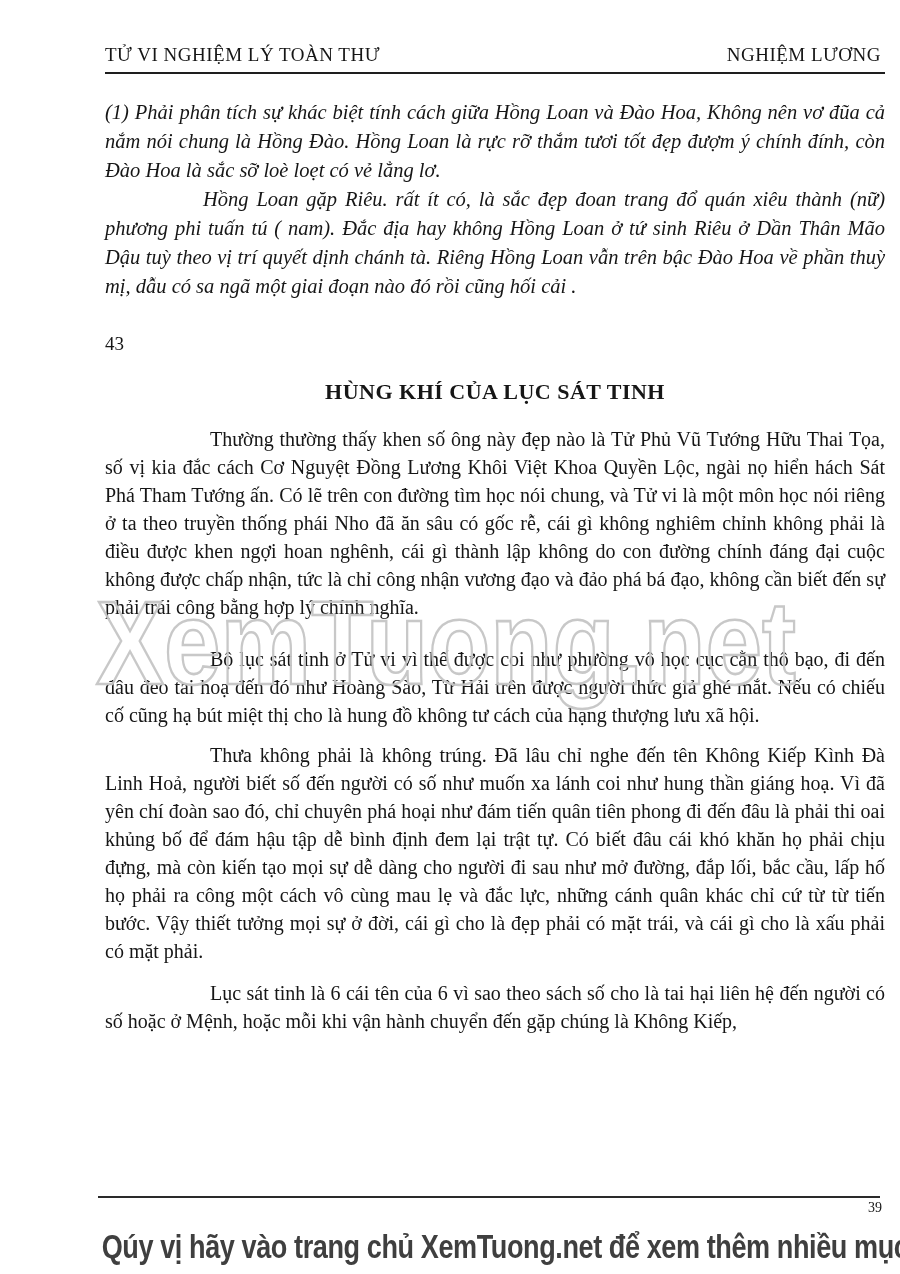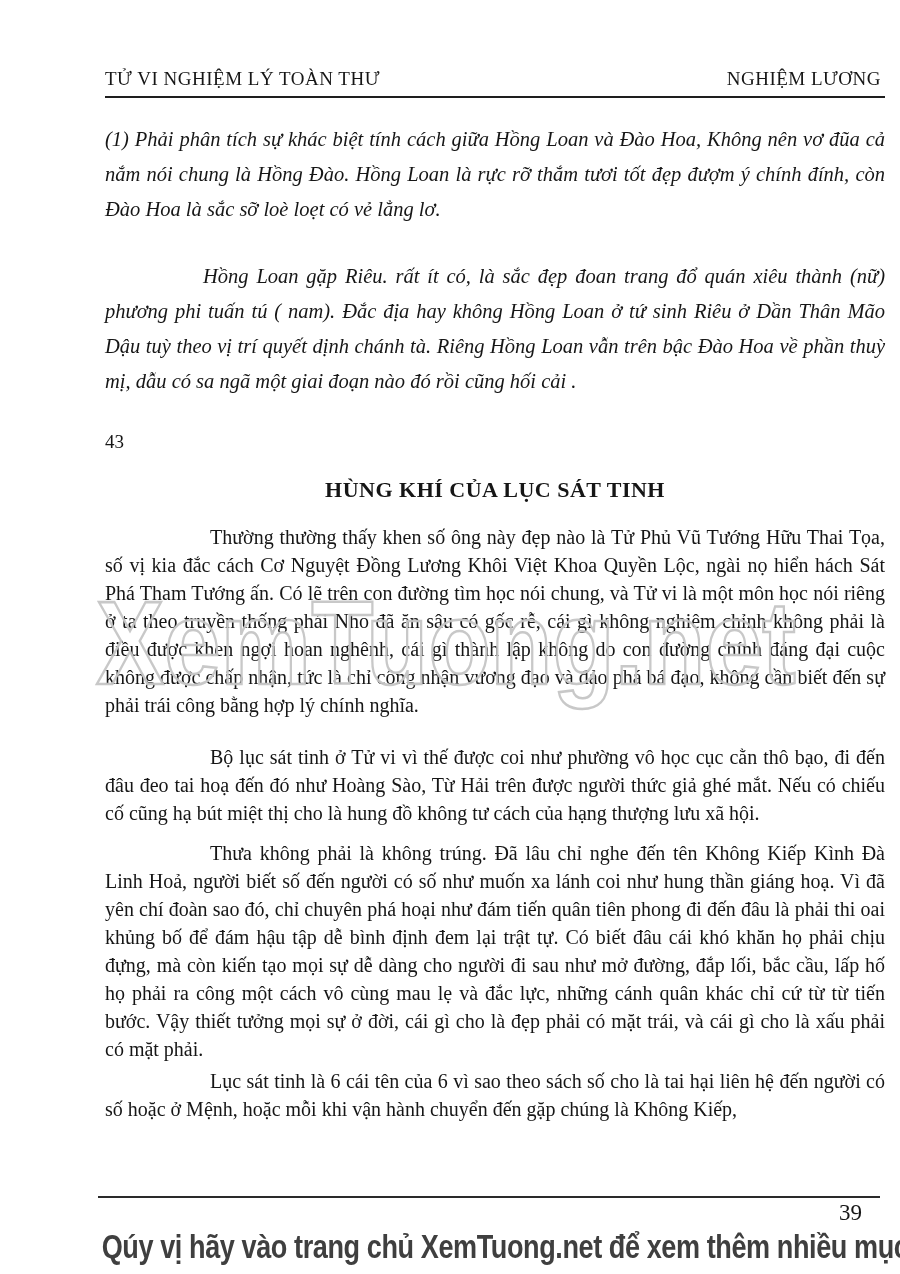--- a/index.html
+++ b/index.html
@@ -14,37 +14,37 @@
   }
   .content {
     position: relative;
     margin: 0 15px 0 105px; 
     z-index: 1;
   }
   .header {
     display: flex;
     justify-content: space-between;
     align-items: flex-end;
-    padding-top: 68px;
+    padding-top: 44px;
     padding-bottom: 6px;
     border-bottom: 2px solid #1e1e1e;
     font-size: 19px;
     letter-spacing: 0.5px;
     white-space: nowrap;
   }
   .header .right { padding-right: 4px; }
   p { margin: 0; }
   .intro {
     font-style: italic;
     font-size: 20.5px;
-    line-height: 35px;
+    line-height: 29px;
     text-align: justify;
   }
   .intro.first { margin-top: 24px; text-indent: 0; }
-  .intro.second { text-indent: 98px; margin-top: 32px; }
+  .intro.second { text-indent: 98px; }
   .pageno-top {
     margin-top: 32px;
     text-align: left;
     padding-right: 55px;
     font-size: 19px;
   }
   .chapter-title {
     margin: 24px 0 0 0;
     text-align: center;
     font-size: 22px;
@@ -54,42 +54,42 @@
   .body-par {
     font-size: 20px;
     line-height: 28px;
     text-align: justify;
     text-indent: 105px;
   }
   .body-par.p1 { margin-top: 20px; }
   .body-par.p2 { margin-top: 24px; }
   .body-par.p3 { margin-top: 24px; }
   .body-par.p4 { margin-top: 12px; }
-  .body-par.p5 { margin-top: 4px; }
+  .body-par.p5 { margin-top: 14px; }
   .watermark {
     position: absolute;
     left: 88px;
     top: 572px;
     z-index: 2;
     pointer-events: none;
     opacity: 0.95;
   }
   .footer-rule {
     position: absolute;
     left: 98px;
     right: 20px;
     top: 1196px;
     border-top: 2px solid #2a2a2a;
     z-index: 3;
   }
   .pageno-bottom {
     position: absolute;
     top: 1200px;
-    right: 38px;
-    font-size: 23px;
+    right: 18px;
+    font-size: 14px;
     z-index: 3;
   }
   .banner {
     position: absolute;
     left: 0;
     right: 0;
     top: 1228px;
     text-align: center;
     z-index: 3;
     color: #3f3f3f;

